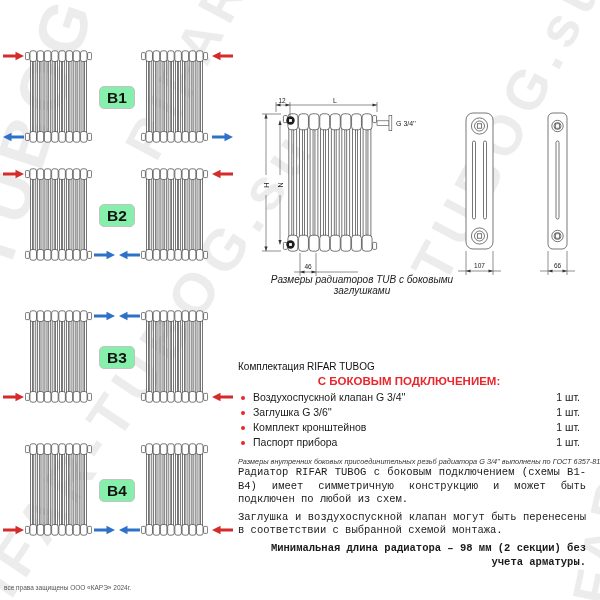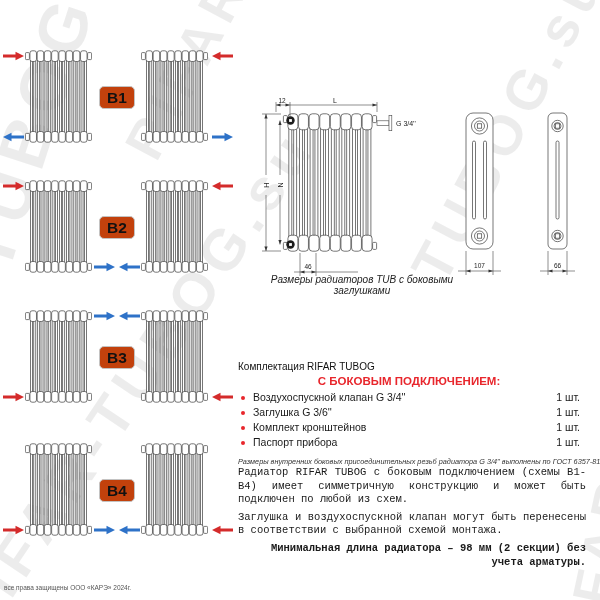--- a/index.html
+++ b/index.html
@@ -7,21 +7,21 @@
         font-family:"Liberation Sans","DejaVu Sans",sans-serif;color:#1a1a1a;}
   .layer{position:absolute;left:0;top:0;width:600px;height:600px;}
   .wm{position:absolute;left:0;top:0;font-weight:700;color:rgba(0,0,0,0.075);
       white-space:nowrap;letter-spacing:8px;transform-origin:0 0;z-index:0;}
   .content{z-index:1;}
   #title{position:absolute;left:190px;right:8px;top:6px;text-align:right;
          font-weight:700;font-size:19.5px;line-height:18.8px;letter-spacing:0.2px;color:#111;}
   .scheme-row{position:absolute;left:0;width:236px;height:94px;}
   .rad{position:absolute;top:0;}
   .scheme-label{position:absolute;left:99px;top:36px;width:34px;height:21px;
-        background:#c2410c;border:1px solid #c3c3c3;border-radius:5px;
+        background:#86efac;border:1px solid #c3c3c3;border-radius:5px;
         display:flex;align-items:center;justify-content:center;
         font-weight:700;font-size:15.5px;color:#111;}
   .arrow{position:absolute;width:21px;height:10px;}
   #dim-drawing{position:absolute;left:250px;top:95px;}
   #side-views{position:absolute;left:452px;top:95px;}
   #dim-caption{position:absolute;left:252px;top:274px;width:220px;text-align:center;
         font-style:italic;font-size:10px;color:#222;}
   #equipment{position:absolute;left:238px;top:361px;width:342px;}
   .eq-h1{font-weight:400;font-size:10px;color:#111;}
   .eq-h2{font-weight:700;font-size:11.5px;margin-top:3px;text-align:center;}
@@ -151,21 +151,21 @@
             <svg width="21" height="10" viewBox="0 0 21 10">
               <path d="M21,3.6 L8.5,3.6 L8.5,0.8 L0,5 L8.5,9.2 L8.5,6.4 L21,6.4 Z" fill="#2e72c8"></path>
             </svg>
           </div>
           <div class="arrow" style="left: 212px; top: 82px;">
             <svg width="21" height="10" viewBox="0 0 21 10">
               <path d="M0,3.6 L12.5,3.6 L12.5,0.8 L21,5 L12.5,9.2 L12.5,6.4 L0,6.4 Z" fill="#2e72c8"></path>
             </svg>
           </div>
         </div>
-        <div class="scheme-row" style="top: 180px;">
+        <div class="scheme-row" style="top: 168px;">
           <div class="rad" style="left: 25px;">
             <svg width="67" height="93" viewBox="0 0 67 93">
               <g transform="translate(0,0)">
                 <rect x="5.47" y="9.70" width="2.02" height="73.61" fill="#fff" stroke="#3c3c3c" stroke-width="0.7"></rect>
                 <rect x="8.79" y="9.70" width="2.02" height="73.61" fill="#fff" stroke="#3c3c3c" stroke-width="0.7"></rect>
                 <rect x="12.69" y="9.70" width="2.02" height="73.61" fill="#fff" stroke="#3c3c3c" stroke-width="0.7"></rect>
                 <rect x="16.02" y="9.70" width="2.02" height="73.61" fill="#fff" stroke="#3c3c3c" stroke-width="0.7"></rect>
                 <rect x="19.92" y="9.70" width="2.02" height="73.61" fill="#fff" stroke="#3c3c3c" stroke-width="0.7"></rect>
                 <rect x="23.24" y="9.70" width="2.02" height="73.61" fill="#fff" stroke="#3c3c3c" stroke-width="0.7"></rect>
                 <rect x="27.14" y="9.70" width="2.02" height="73.61" fill="#fff" stroke="#3c3c3c" stroke-width="0.7"></rect>

